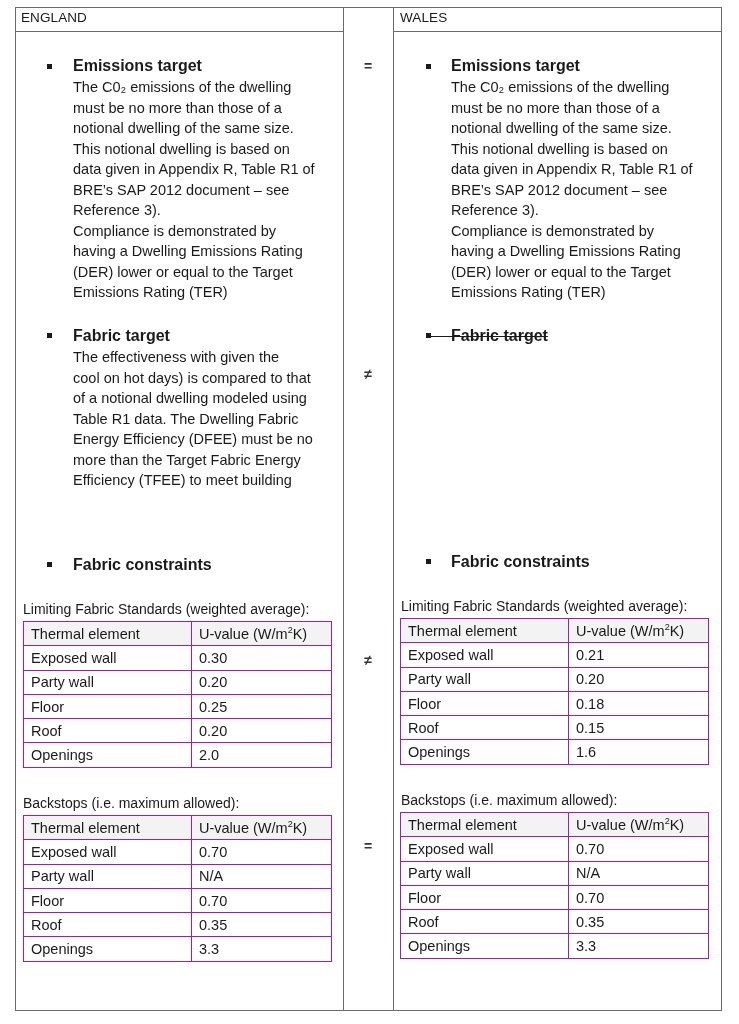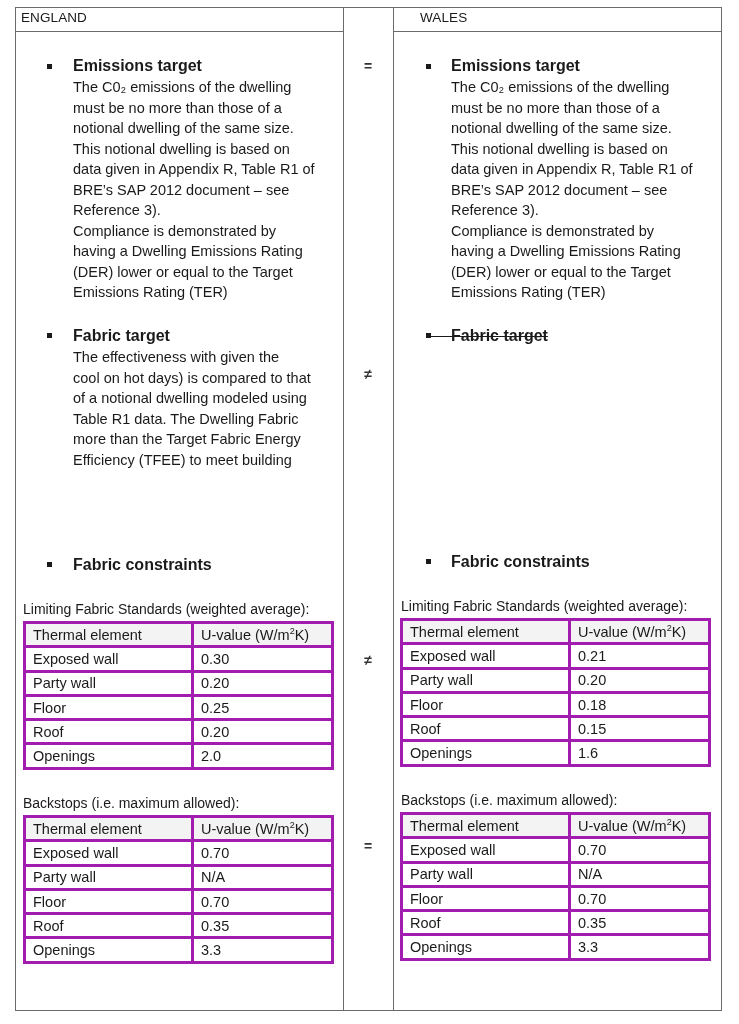--- a/index.html
+++ b/index.html
@@ -17,37 +17,37 @@
   .para { position: absolute; font-size: 14.5px; line-height: 20.5px; width: 265px; }
   .para span { display: block; white-space: nowrap; }
 
   .strike { text-decoration: line-through; text-decoration-thickness: 1px; }
   .strike-line { position: absolute; height: 1px; background: #1a1a1a; }
 
   .sym { position: absolute; width: 50px; text-align: center; font-size: 14px; font-weight: bold; color: #333; }
 
   .tbl-caption { position: absolute; font-size: 14px; white-space: nowrap; }
   table.ut { position: absolute; border-collapse: collapse; font-size: 14.5px; }
-  table.ut td { border: 3px solid #a21caf; height: 24.3px; padding: 0 7px; vertical-align: middle; white-space: nowrap; }
+  table.ut td { border: 1px solid #a21caf; height: 24.3px; padding: 0 7px; vertical-align: middle; white-space: nowrap; }
   table.ut tr.hdr td { background: #f3f3f3; }
   table.ut td.c1 { width: 168px; }
   table.ut td.c2 { width: 140px; }
   sup { font-size: 9px; vertical-align: super; line-height: 0; }
 </style>
 </head>
 <body>
 
 <div class="frame"></div>
 <div class="vline" style="left:343px"></div>
 <div class="vline" style="left:393px"></div>
 <div class="hline" style="left:15px;width:328px"></div>
 <div class="hline" style="left:393px;width:329px"></div>
 
 <div class="col-head" style="left:21px">ENGLAND</div>
-<div class="col-head" style="left:420px">WALES</div>
+<div class="col-head" style="left:400px">WALES</div>
 
 <div class="sym" style="left:343px;top:58px">=</div>
 <div class="sym" style="left:343px;top:366px">≠</div>
 <div class="sym" style="left:343px;top:652px">≠</div>
 <div class="sym" style="left:343px;top:838px">=</div>
 
 <section>
 
   <div class="bullet" style="left:47px;top:64px"></div>
   <div class="section-title" style="left:73px;top:57px">Emissions target</div>
@@ -65,20 +65,21 @@
     <span>Emissions Rating (TER)</span>
   </div>
 
   <div class="bullet" style="left:47px;top:333px"></div>
   <div class="section-title" style="left:73px;top:327px">Fabric target</div>
   <div class="para" style="left:73px;top:347px">
     <span>The effectiveness with given the</span>
     <span>cool on hot days) is compared to that</span>
     <span>of a notional dwelling modeled using</span>
     <span>Table R1 data. The Dwelling Fabric</span>
+    <span>Energy Efficiency (DFEE) must be no</span>
     <span>more than the Target Fabric Energy</span>
     <span>Efficiency (TFEE) to meet building</span>
   </div>
 
   <div class="bullet" style="left:47px;top:562px"></div>
   <div class="section-title" style="left:73px;top:556px">Fabric constraints</div>
 
   <div class="tbl-caption" style="left:23px;top:601px">Limiting Fabric Standards (weighted average):</div>
   <table class="ut" style="left:23px;top:621px">
     <tbody>

